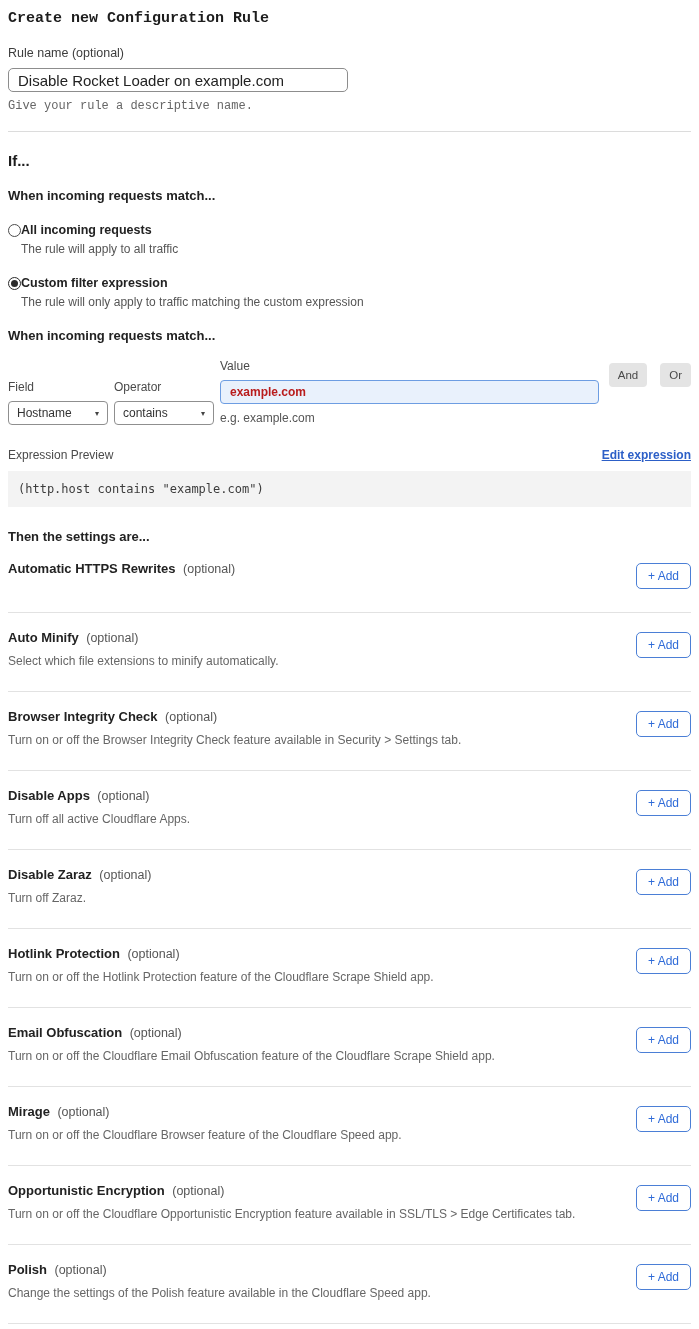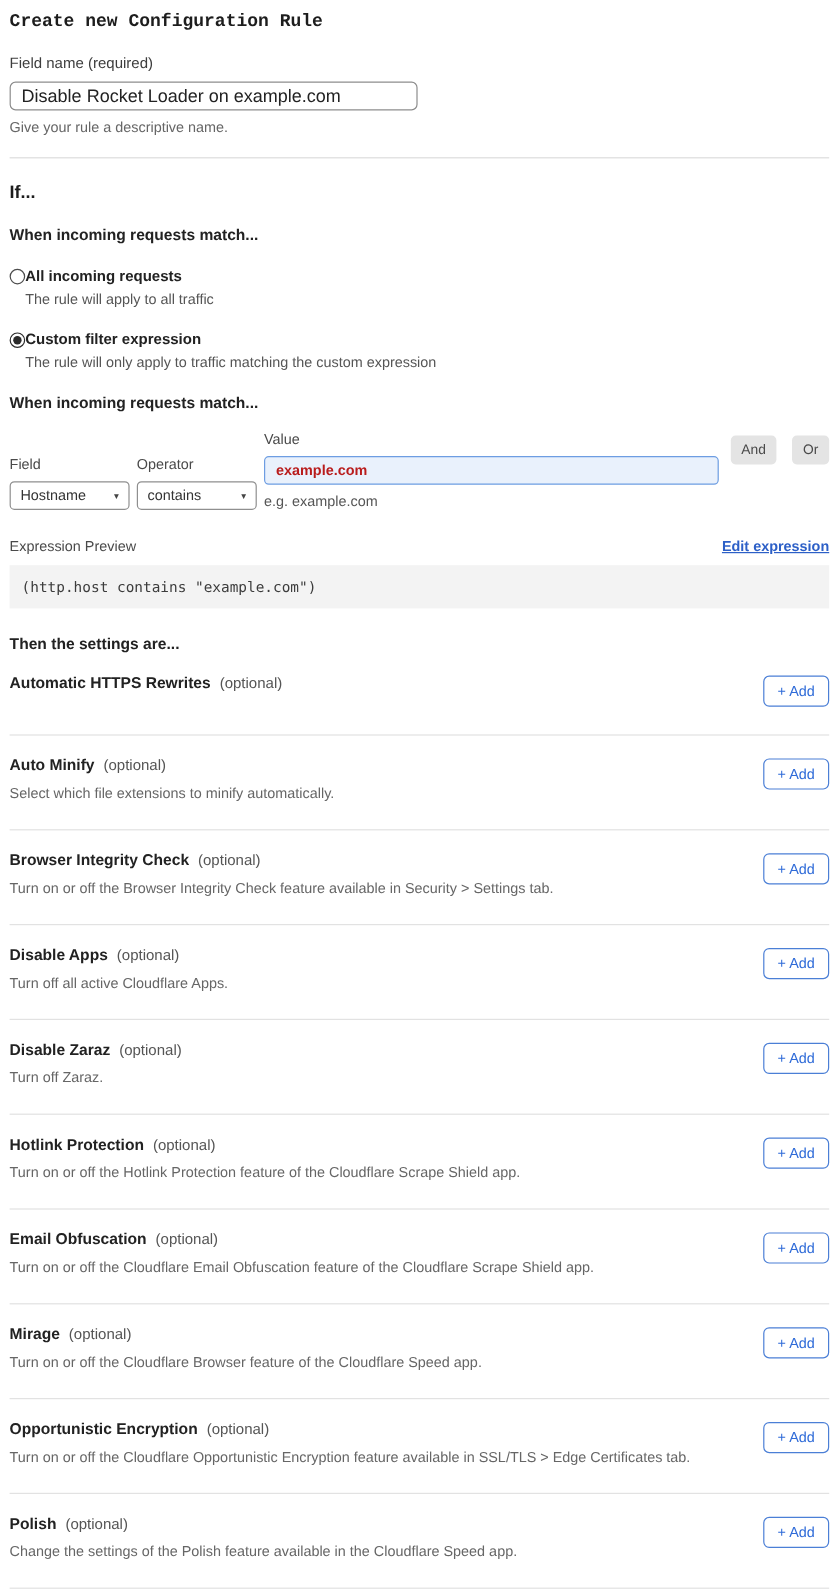--- a/index.html
+++ b/index.html
@@ -12,21 +12,21 @@
   .container { padding: 8px 8px 0 8px; }
 
   .page-title { font-size: 15px; font-weight: bold; color: #1d1d1d; margin: 2px 0 19px; font-family: Liberation Mono, monospace; }
 
   .field-label { font-size: 12.5px; color: #3d3d3d; margin-bottom: 8px; }
   .rule-name-input {
     width: 340px; height: 24px; border: 1px solid #8d8d8d; border-radius: 5px;
     padding: 0 9px; font-family: "Liberation Sans", sans-serif; font-size: 15px; color: #222;
     outline: none; display: block;
   }
-  .help-text { font-size: 12px; color: #666; margin-top: 7px; }
+  .help-text { font-size: 12px; color: #666; margin-top: 7px; font-family: Liberation Mono, monospace; }
 
   .section-divider { border: none; border-top: 1px solid #dcdcdc; margin-top: 18px; }
 
   .if-heading { font-size: 15px; font-weight: bold; color: #1d1d1d; margin-top: 20px; }
   .match-heading { font-size: 13px; font-weight: bold; color: #222; margin-top: 19px; }
 
   .radio-option { display: flex; margin-top: 20px; cursor: pointer; }
   .radio {
     width: 13px; height: 13px; border: 1px solid #4c4c4c; border-radius: 50%;
     position: relative; flex: none; margin-top: 1px; background: #fff;
@@ -88,21 +88,21 @@
   }
 </style>
 </head>
 <body>
 
 <div class="container">
 
   <div class="page-title">Create new Configuration Rule</div>
 
   <div>
-    <div class="field-label">Field name (required)</div>
+    <div class="field-label">Rule name (optional)</div>
     <input class="rule-name-input" type="text" value="Disable Rocket Loader on example.com" style="">
     <div class="help-text">Give your rule a descriptive name.</div>
   </div>
 
   <hr class="section-divider">
 
   <div class="if-heading">If...</div>
   <div class="match-heading">When incoming requests match...</div>
 
   <div class="radio-option">

